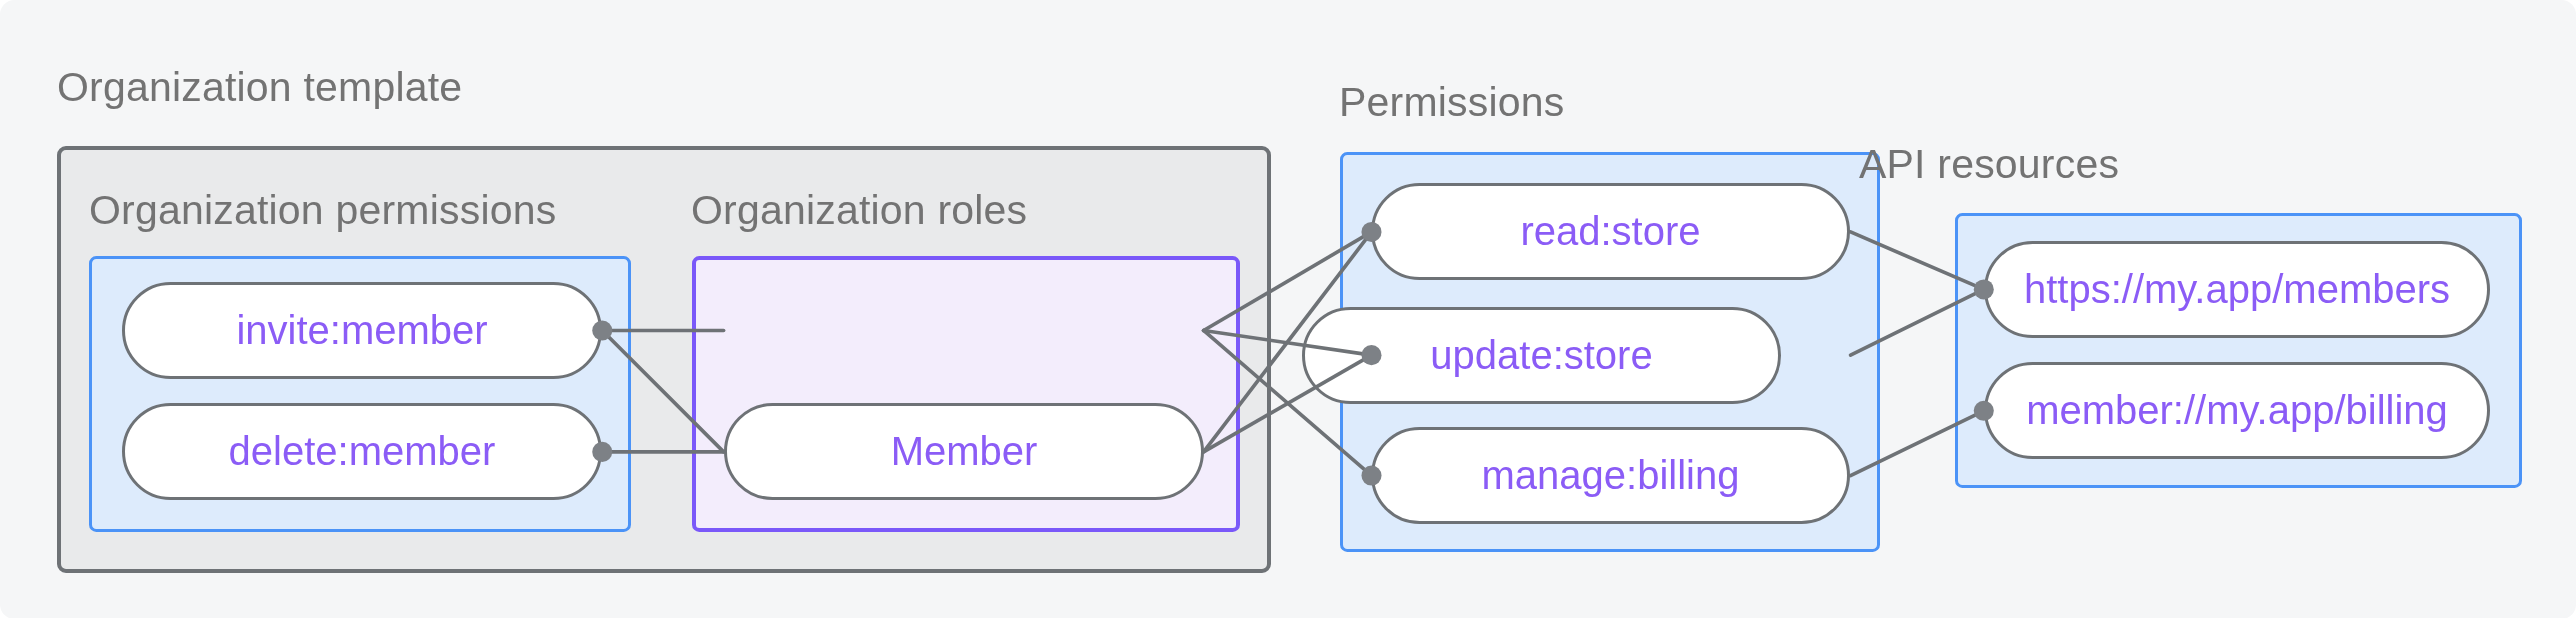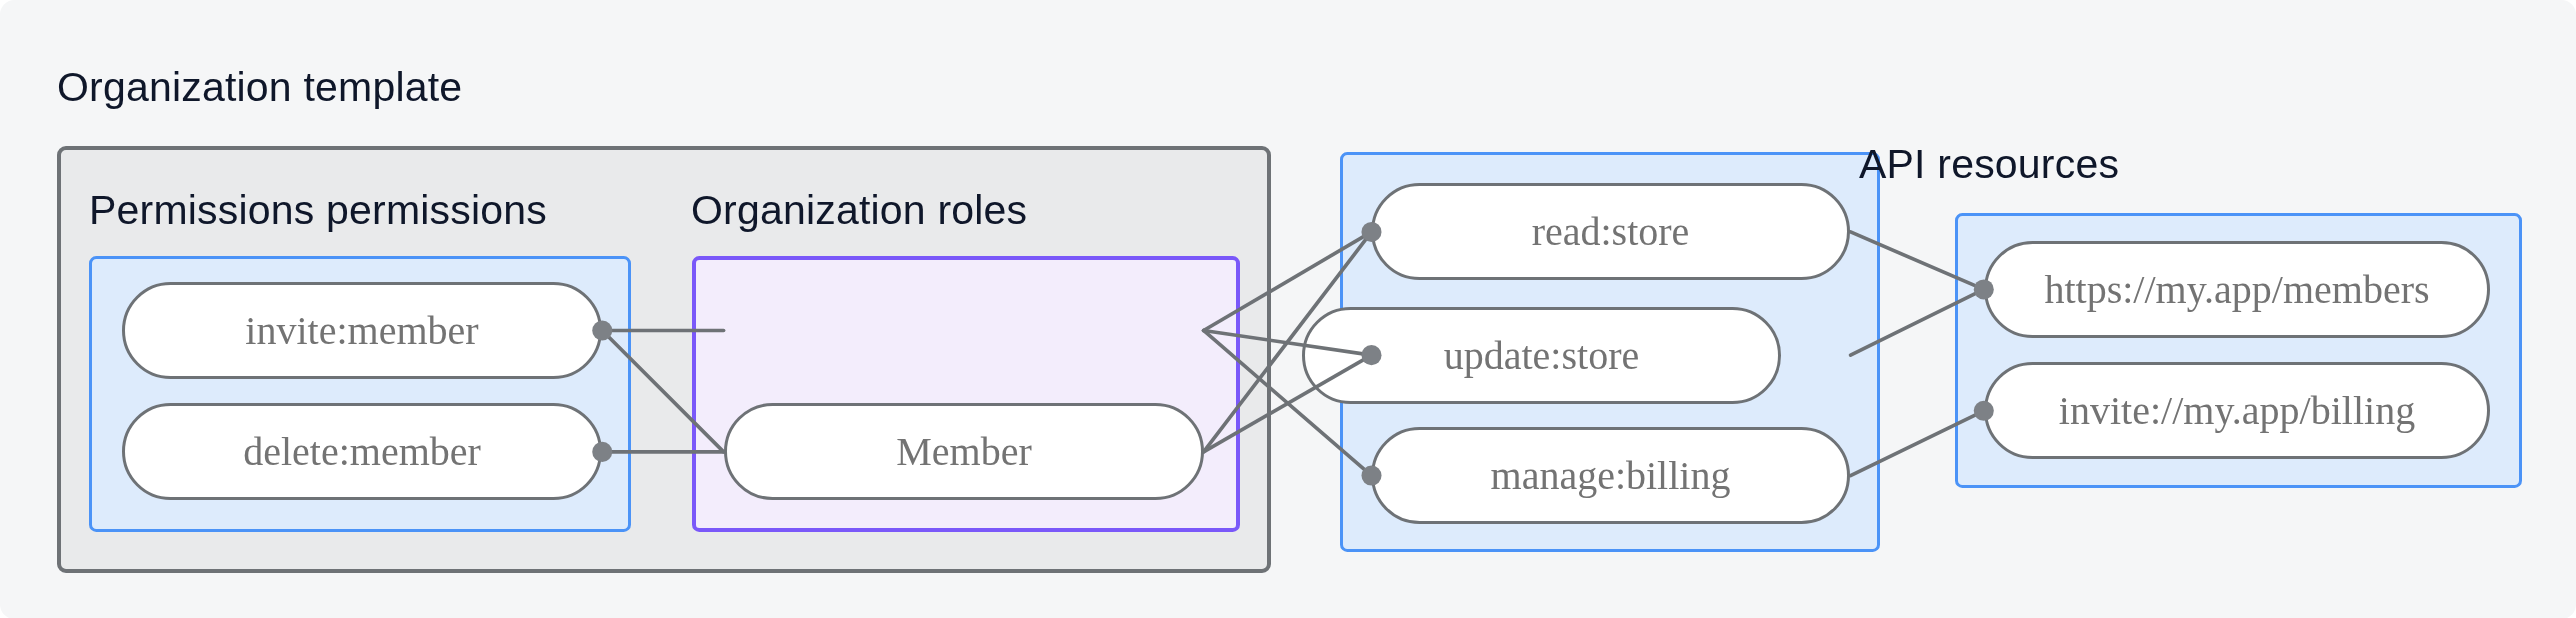--- a/index.html
+++ b/index.html
@@ -11,21 +11,21 @@
     border-radius: 14.6px;
     overflow: hidden;
     font-family: "Liberation Sans", sans-serif;
     color: #1d2125;
   }
   .section-label {
     position: absolute;
     font-size: 41px;
     font-weight: 500;
     letter-spacing: 0.2px;
-    color: #0f172a;
+    color: #737373;
     white-space: nowrap;
   }
   .group-box {
     position: absolute;
     box-sizing: border-box;
     border-radius: 9px;
   }
   .gray-box   { background: #e9eaeb; border: 4.6px solid #6e7276; }
   .blue-box   { background: #ddebfc; border: 3.7px solid #4b93f7; border-radius: 7.3px; }
   .purple-box { background: #f3edfc; border: 4.6px solid #7a58f9; border-radius: 7.3px; }
@@ -33,74 +33,74 @@
     position: absolute;
     box-sizing: border-box;
     height: 97px;
     background: #ffffff;
     border: 3.7px solid #6e7276;
     border-radius: 912px;
     display: flex;
     align-items: center;
     justify-content: center;
     font-size: 40px;
-    color: #737373;
+    color: #8b5cf6;
     white-space: nowrap;
     z-index: 3;
-    font-family: Liberation Serif, serif;
   }
   .edges-svg {
     position: absolute;
     inset: 0;
     z-index: 5;
     pointer-events: none;
   }
   .edges-svg line { stroke: #6e7276; stroke-width: 4; stroke-linecap: round; }
   .edges-svg circle { fill: #7d8186; }
 </style>
 </head>
 <body>
 
 <div class="canvas">
 
   <div class="section-label" style="left:57px; top:64px;">Organization template</div>
 
   <div class="group-box gray-box" style="left:57px; top:146px; width:1214px; height:427px;"></div>
 
-  <div class="section-label" style="left:89px; top:187px;">Permissions permissions</div>
+  <div class="section-label" style="left:89px; top:187px;">Organization permissions</div>
 
   <div class="group-box blue-box" style="left:89px; top:256px; width:542px; height:276px;"></div>
 
   <div class="pill" style="left:122px; top:403px; width:480px;">delete:member</div>
 
   <div class="pill" style="left:122px; top:282px; width:480px;">invite:member</div>
 
   <div class="section-label" style="left:691px; top:187px;">Organization roles</div>
 
   <div class="group-box purple-box" style="left:692px; top:256px; width:548px; height:276px;"></div>
 
 
   <div class="pill" style="left:724px; top:403px; width:480px;">Member</div>
 
+  <div class="section-label" style="left:1339px; top:79px;">Permissions</div>
 
   <div class="group-box blue-box" style="left:1340px; top:152px; width:540px; height:400px;"></div>
 
   <div class="pill" style="left:1371px; top:183px; width:479px;">read:store</div>
 
   <div class="pill" style="left:1302px; top:307px; width:479px;">update:store</div>
 
   <div class="pill" style="left:1371px; top:427px; width:479px;">manage:billing</div>
 
   <div class="section-label" style="left:1859px; top:141px;">API resources</div>
 
   <div class="group-box blue-box" style="left:1955px; top:213px; width:567px; height:275px;"></div>
 
   <div class="pill" style="left:1984px; top:241px; width:506px;">https://my.app/members</div>
 
-  <div class="pill" style="left:1984px; top:362px; width:506px;">invite://my.app/billing</div>
+  <div class="pill" style="left:1984px; top:362px; width:506px;">member://my.app/billing</div>
 
   <svg class="edges-svg" viewBox="0 0 2823 678" width="2576" height="619">
 
     <line x1="660" y1="362" x2="793" y2="362"></line>
     <line x1="660" y1="362" x2="793" y2="495"></line>
     <line x1="660" y1="495" x2="793" y2="495"></line>
 
     <line x1="1319" y1="362" x2="1503" y2="254"></line>
     <line x1="1319" y1="362" x2="1503" y2="389"></line>
     <line x1="1319" y1="362" x2="1503" y2="521"></line>

